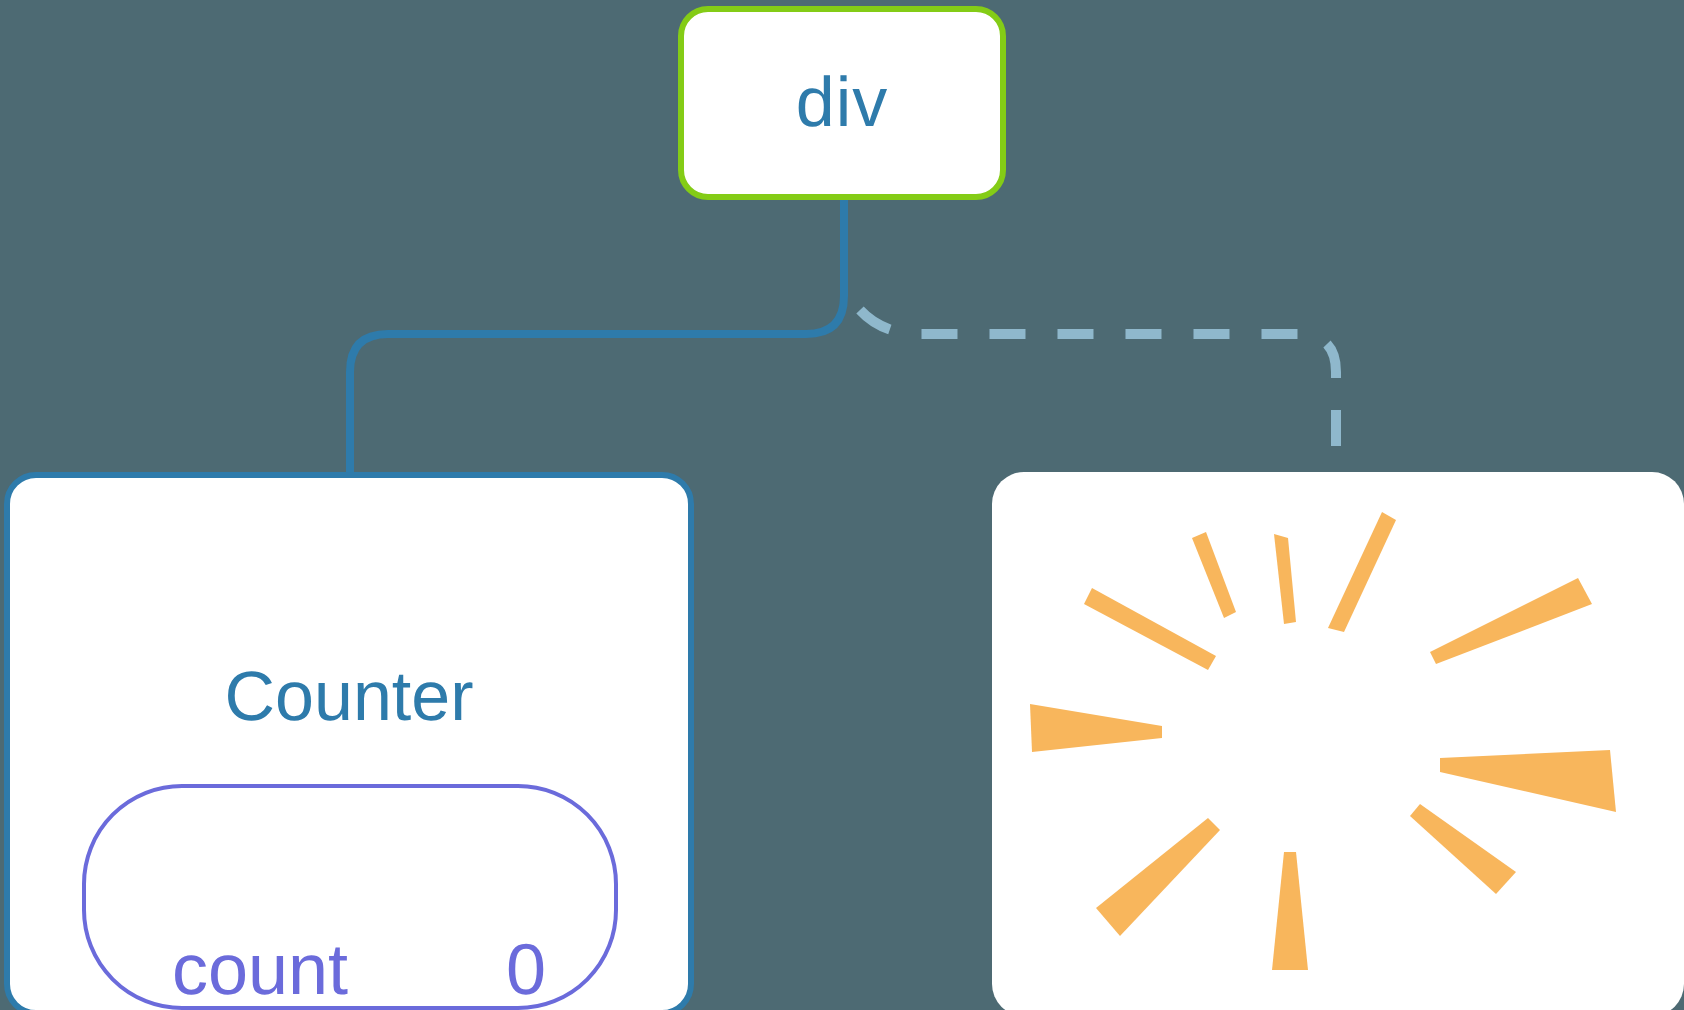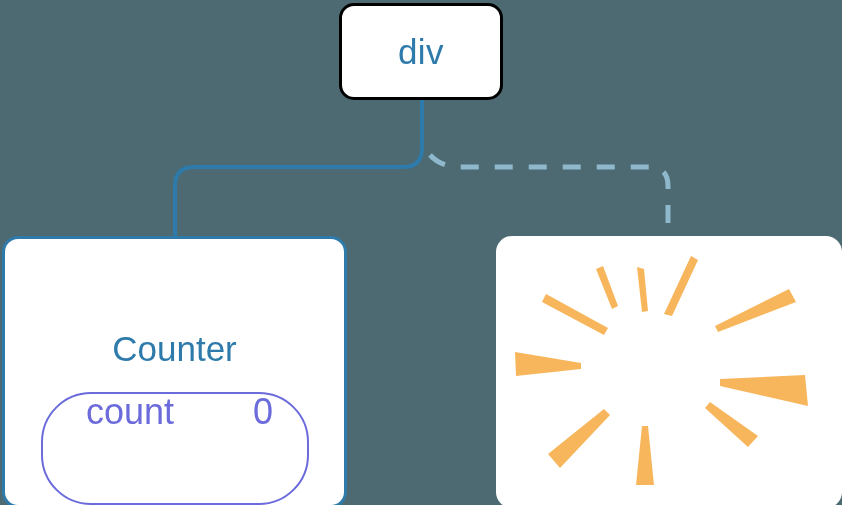--- a/index.html
+++ b/index.html
@@ -31,21 +31,21 @@
   .node {
     position: absolute;
     background: #ffffff;
     box-sizing: border-box;
   }
   #node-div {
     left: 339px;
     top: 3px;
     width: 164px;
     height: 97px;
-    border: 3px solid #000000;
+    border: 3px solid #84cc16;
     border-radius: 15px;
     display: flex;
     align-items: center;
     justify-content: center;
   }
   #node-div .node-title {
     font-size: 35px;
     color: #2e7bab;
     letter-spacing: 0.5px;
     line-height: 1;
@@ -71,21 +71,21 @@
     margin-top: 44px;
   }
 
   
   .state-pill {
     width: 268px;
     height: 128px;
     border: 2px solid #6b6bdb;
     border-radius: 50px;
     display: flex;
-    align-items: flex-start;
+    align-items: flex-end;
     box-sizing: border-box;
   }
   .state-pill .pill-key,
   .state-pill .pill-val {
     display: flex;
     align-items: center;
     justify-content: center;
     color: #6b6bdb;
     font-size: 36px;
     line-height: 1;

